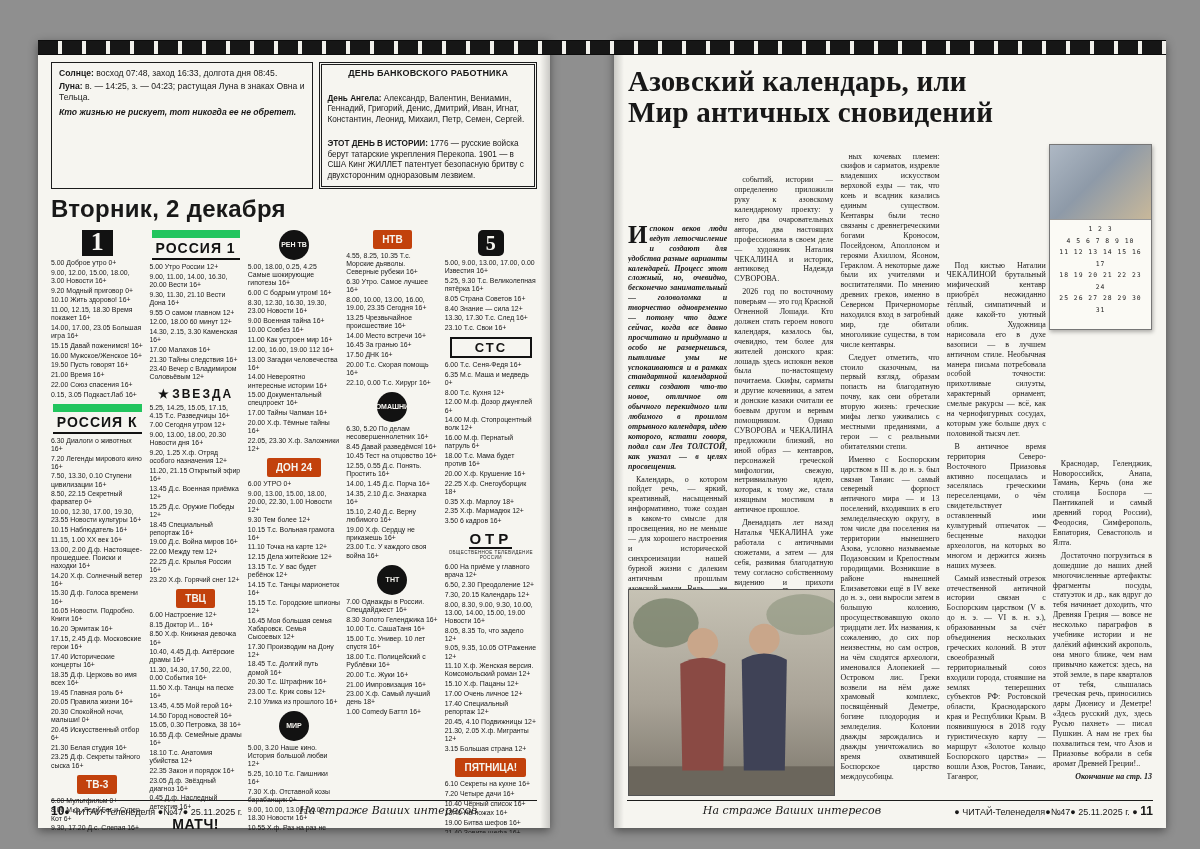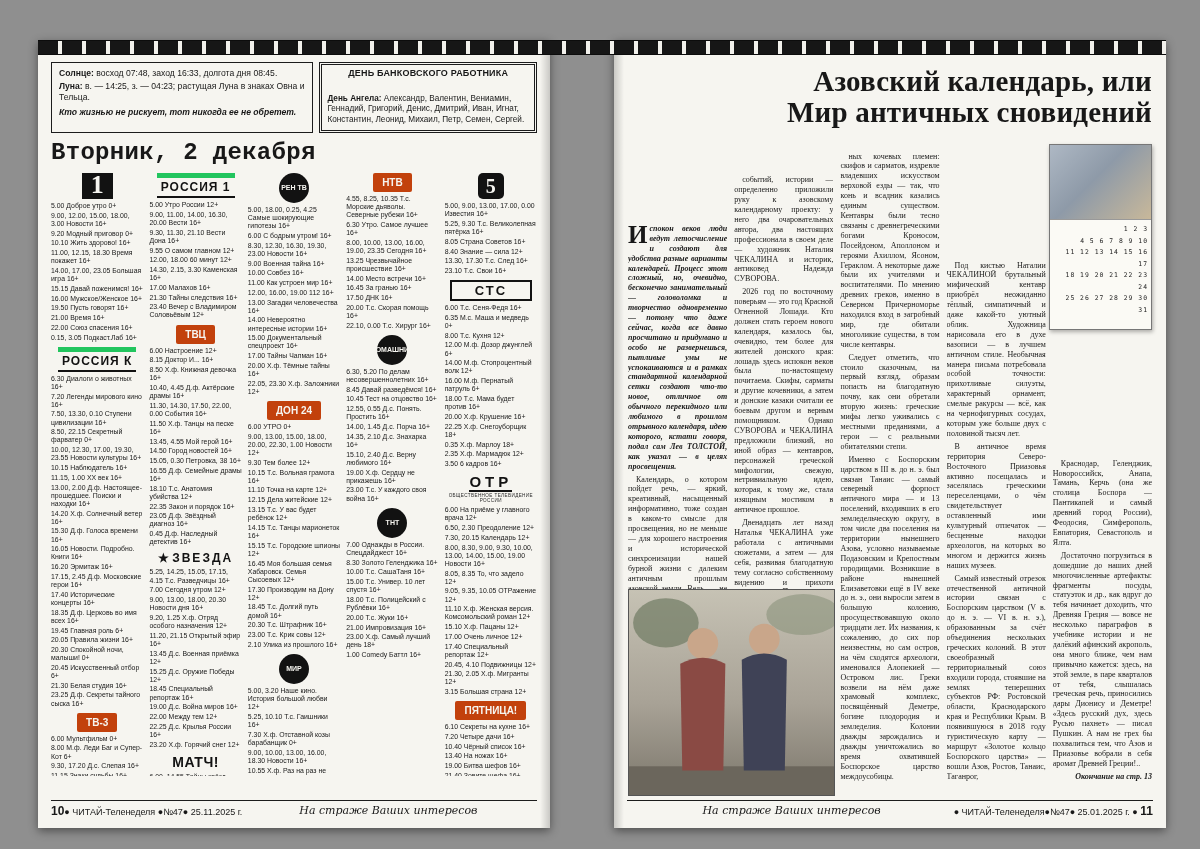--- a/index.html
+++ b/index.html
@@ -36,31 +36,31 @@
   .infobox,.holidaybox{border:1.6px solid #1c1c1c;padding:5px 7px;background:#f6f5f0;}
   .infobox{width:55%;font-size:8.6px;line-height:1.3;}
   .holidaybox{width:45%;font-size:8.2px;line-height:1.28;text-align:center;box-shadow:inset 0 0 0 1px #f6f5f0, inset 0 0 0 2px #1c1c1c;}
   .ib-line{margin:0 0 2px;}
   .ib-quote{margin:3px 0 0;font-weight:bold;font-style:italic;}
   .hb-title{font-weight:bold;font-size:9px;margin:0 0 2px;letter-spacing:.2px;}
   .hb-p{margin:14px 0 2px;text-align:left;}
   .hb-label{font-weight:bold;}
 
   .day-title{
-    margin:2px 0 4px;font-family:Liberation Mono, monospace;
+    margin:2px 0 4px;font-family:Liberation Sans, sans-serif;
     font-weight:bold;font-size:24px;letter-spacing:.3px;
   }
 
   #tv-grid{display:flex;gap:6px;height:606px;overflow:hidden;}
   .tv-col{flex:1 1 0;min-width:0;}
   .channel{margin-bottom:5px;}
   .logo-wrap{display:flex;flex-direction:column;align-items:center;margin:3px 0 3px;}
   .logo{font-weight:bold;color:#121212;font-family:"Liberation Sans",sans-serif;}
   .logo.first{font-family:"Liberation Serif",serif;font-size:26px;line-height:24px;background:#121212;color:#f6f5f0;padding:0 9px 2px;}
-  .logo.text{font-size:12px;letter-spacing:1px;border-top:5px solid #22c55e;border-bottom:2px solid #121212;padding:2px 4px;text-align:center;white-space:nowrap;}
+  .logo.text{font-size:14px;letter-spacing:1px;border-top:8px solid #22c55e;border-bottom:2px solid #121212;padding:2px 4px;text-align:center;white-space:nowrap;}
   .logo.box{background:#c2410c;color:#f6f5f0;font-size:10px;padding:4px 9px;border-radius:2px;white-space:nowrap;}
   .logo.circle{background:#121212;color:#f6f5f0;width:30px;height:30px;border-radius:50%;display:flex;align-items:center;justify-content:center;font-size:7px;text-align:center;line-height:1.05;}
   .logo.star{font-size:12px;letter-spacing:2px;}
   .logo.star::before{content:"★ ";letter-spacing:0;}
   .logo.match{font-size:14px;letter-spacing:.5px;}
   .logo.five{font-family:"Liberation Serif",serif;font-size:20px;background:#121212;color:#f6f5f0;width:26px;height:26px;display:flex;align-items:center;justify-content:center;border-radius:5px;}
   .logo.sts{font-size:13px;letter-spacing:2px;border:2px solid #121212;padding:1px 23px;}
   .logo.otr{font-size:15px;letter-spacing:4px;border-bottom:2px solid #121212;}
   .logo-sub{font-size:4.6px;letter-spacing:.4px;text-align:center;margin-top:1px;color:#2a2a2a;}
   .item{font-size:6.9px;line-height:1.18;margin-bottom:1.6px;}
@@ -71,21 +71,21 @@
     display:flex;align-items:flex-start;justify-content:space-between;
     font-size:9px;
     margin-top:36px;
   }
   .pnum{font-weight:bold;font-size:12px;}
   .script{font-family:"DejaVu Serif",serif;font-style:italic;font-size:11px;}
 
   
   .rp-inner{position:absolute;inset:0;padding:22px 14px 30px;}
   .art-title{
-    margin:4px 0 8px;text-align:right;
+    margin:4px 0 8px;text-align:left;
     font-family:"Liberation Serif",serif;font-weight:bold;
     font-size:29px;line-height:1.08;letter-spacing:.2px;
   }
   #art-cols{display:flex;gap:7px;height:648px;overflow:hidden;align-items:flex-end;}
   .art-col{flex:1 1 0;min-width:0;overflow:hidden;}
   .ap{font-family:"Liberation Serif",serif;font-size:8px;line-height:1.24;
       text-align:justify;margin:0 0 3px;text-indent:8px;hyphens:auto;}
   .ap.intro{font-weight:bold;font-style:italic;text-indent:0;}
   .ap.intro::first-letter{font-size:25px;float:left;line-height:19px;margin:1px 2px 0 0;font-style:normal;}
   .ap.end{text-align:right;font-style:italic;font-weight:bold;text-indent:0;}
@@ -94,41 +94,42 @@
     position:absolute;left:14px;bottom:32px;width:205px;height:205px;z-index:3;
     border:1px solid #555;background:#b9b4a8;
   }
   .calendar{
     position:absolute;right:14px;top:104px;width:101px;height:184px;z-index:3;
     background:#fbfaf5;border:1px solid #777;box-shadow:1px 2px 4px rgba(0,0,0,.3);
     display:flex;flex-direction:column;
   }
   .cal-art{height:74px;background:linear-gradient(135deg,#aeb8c4 0%,#8e9aa8 45%,#c8b89a 100%);border-bottom:1px solid #999;}
   .cal-rows{flex:1;padding:4px 3px;}
-  .cal-row{font-family:"DejaVu Sans Mono",monospace;font-size:6.4px;line-height:1.8;text-align:right;letter-spacing:1px;color:#222;}
+  .cal-row{font-family:"DejaVu Sans Mono",monospace;font-size:6.4px;line-height:1.8;text-align:center;letter-spacing:1px;color:#222;}
 </style>
 </head>
 <body>
 
 <div class="spread">
 
   <div class="filmstrip"></div>
 
   <div class="page page-left">
     <div class="lp-inner">
 
       <div class="topboxes">
         <div class="infobox">
           <p class="ib-line"><b>Солнце:</b><span> восход 07:48, заход 16:33, долгота дня 08:45.</span></p>
           <p class="ib-line"><b>Луна:</b><span> в. — 14:25, з. — 04:23; растущая Луна в знаках Овна и Тельца.</span></p>
           <p class="ib-quote">Кто жизнью не рискует, тот никогда ее не обретет.</p>
         </div>
         <div class="holidaybox">
           <p class="hb-title">ДЕН­Ь БАНКОВСКОГО РАБОТНИКА</p>
           <p class="hb-p"><span class="hb-label">День Ангела:</span><span> Александр, Валентин, Вениамин, Геннадий, Григорий, Денис, Дмитрий, Иван, Игнат, Константин, Леонид, Михаил, Петр, Семен, Сергей.</span></p>
+          <p class="hb-p"><span class="hb-label">ЭТОТ ДЕНЬ В ИСТОРИИ:</span><span> 1776 — русские войска берут татарские укрепления Перекопа. 1901 — в США Кинг ЖИЛЛЕТ патентует безопасную бритву с двухсторонним одноразовым лезвием.</span></p>
         </div>
       </div>
 
       <h1 class="day-title">Вторник, 2 декабря</h1>
 
       <div id="tv-grid">
           <div class="tv-col">
             <div class="channel">
               <div class="logo-wrap">
                 <div class="logo first">1</div>
@@ -192,53 +193,53 @@
               <div class="item">9.30, 11.30, 21.10 Вести Дона 16+</div>
               <div class="item">9.55 О самом главном 12+</div>
               <div class="item">12.00, 18.00 60 минут 12+</div>
               <div class="item">14.30, 2.15, 3.30 Каменская 16+</div>
               <div class="item">17.00 Малахов 16+</div>
               <div class="item">21.30 Тайны следствия 16+</div>
               <div class="item">23.40 Вечер с Владимиром Соловьёвым 12+</div>
             </div>
             <div class="channel">
               <div class="logo-wrap">
+                <div class="logo star">ЗВЕЗДА</div>
+              </div>
+              <div class="item">5.25, 14.25, 15.05, 17.15, 4.15 Т.с. Разведчицы 16+</div>
+              <div class="item">7.00 Сегодня утром 12+</div>
+              <div class="item">9.00, 13.00, 18.00, 20.30 Новости дня 16+</div>
+              <div class="item">9.20, 1.25 Х.ф. Отряд особого назначения 12+</div>
+              <div class="item">11.20, 21.15 Открытый эфир 16+</div>
+              <div class="item">13.45 Д.с. Военная приёмка 12+</div>
+              <div class="item">15.25 Д.с. Оружие Победы 12+</div>
+              <div class="item">18.45 Специальный репортаж 16+</div>
+              <div class="item">19.00 Д.с. Война миров 16+</div>
+              <div class="item">22.00 Между тем 12+</div>
+              <div class="item">22.25 Д.с. Крылья России 16+</div>
+              <div class="item">23.20 Х.ф. Горячий снег 12+</div>
+            </div>
+            <div class="channel">
+              <div class="logo-wrap">
                 <div class="logo box">ТВЦ</div>
               </div>
               <div class="item">6.00 Настроение 12+</div>
               <div class="item">8.15 Доктор И... 16+</div>
               <div class="item">8.50 Х.ф. Книжная девочка 16+</div>
               <div class="item">10.40, 4.45 Д.ф. Актёрские драмы 16+</div>
               <div class="item">11.30, 14.30, 17.50, 22.00, 0.00 События 16+</div>
               <div class="item">11.50 Х.ф. Танцы на песке 16+</div>
               <div class="item">13.45, 4.55 Мой герой 16+</div>
               <div class="item">14.50 Город новостей 16+</div>
               <div class="item">15.05, 0.30 Петровка, 38 16+</div>
               <div class="item">16.55 Д.ф. Семейные драмы 16+</div>
               <div class="item">18.10 Т.с. Анатомия убийства 12+</div>
               <div class="item">22.35 Закон и порядок 16+</div>
               <div class="item">23.05 Д.ф. Звёздный диагноз 16+</div>
               <div class="item">0.45 Д.ф. Наследный детектив 16+</div>
-            </div>
-            <div class="channel">
-              <div class="logo-wrap">
-                <div class="logo star">ЗВЕЗДА</div>
-              </div>
-              <div class="item">5.25, 14.25, 15.05, 17.15, 4.15 Т.с. Разведчицы 16+</div>
-              <div class="item">7.00 Сегодня утром 12+</div>
-              <div class="item">9.00, 13.00, 18.00, 20.30 Новости дня 16+</div>
-              <div class="item">9.20, 1.25 Х.ф. Отряд особого назначения 12+</div>
-              <div class="item">11.20, 21.15 Открытый эфир 16+</div>
-              <div class="item">13.45 Д.с. Военная приёмка 12+</div>
-              <div class="item">15.25 Д.с. Оружие Победы 12+</div>
-              <div class="item">18.45 Специальный репортаж 16+</div>
-              <div class="item">19.00 Д.с. Война миров 16+</div>
-              <div class="item">22.00 Между тем 12+</div>
-              <div class="item">22.25 Д.с. Крылья России 16+</div>
-              <div class="item">23.20 Х.ф. Горячий снег 12+</div>
             </div>
             <div class="channel">
               <div class="logo-wrap">
                 <div class="logo match">МАТЧ!</div>
               </div>
               <div class="item">6.00, 14.55 Тайны звёзд спорта 12+</div>
             </div>
           </div>
           <div class="tv-col">
             <div class="channel">
@@ -469,19 +470,19 @@
             <div class="cal-row">4 5 6 7 8 9 10</div>
             <div class="cal-row">11 12 13 14 15 16 17</div>
             <div class="cal-row">18 19 20 21 22 23 24</div>
             <div class="cal-row">25 26 27 28 29 30 31</div>
           </div>
       </div>
 
       <div class="pfoot">
         <span>&nbsp;</span>
         <span class="script">На страже Ваших интересов</span>
-        <span><span>● ЧИТАЙ-Теленеделя●№47● 25.01.2025 г. ●</span> <span class="pnum">11</span></span>
+        <span><span>● ЧИТАЙ-Теленеделя●№47● 25.11.2025 г. ●</span> <span class="pnum">11</span></span>
       </div>
 
     </div>
   </div>
 
 </div>
 
 </body></html>

